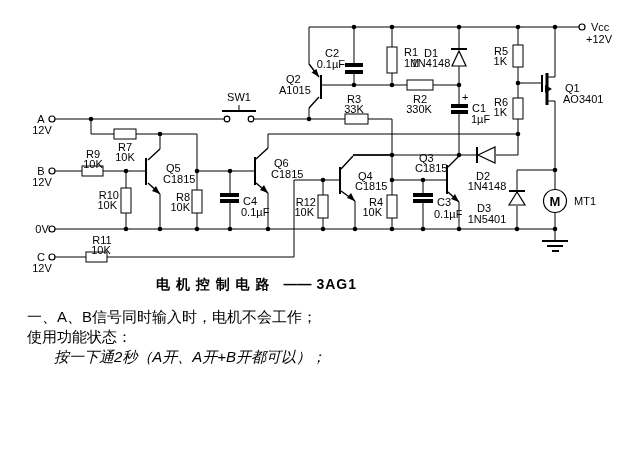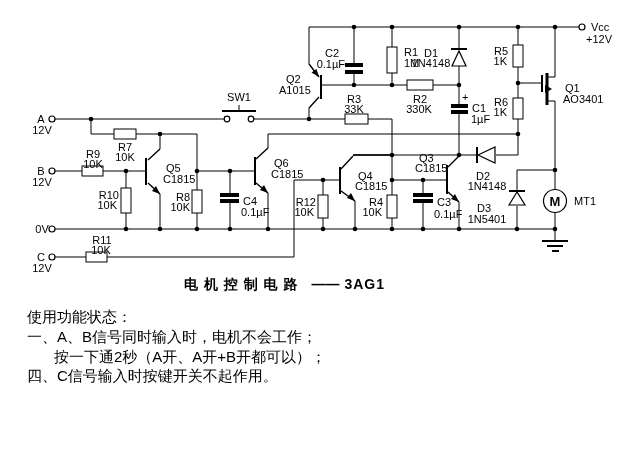--- a/index.html
+++ b/index.html
@@ -17,28 +17,28 @@
   .wd{stroke:#000;stroke-width:1.4;fill:none;}
   .bar{stroke:#000;stroke-width:2;fill:none;}
   .bar3{stroke:#000;stroke-width:3;fill:none;}
   .dot{fill:#000;stroke:none;}
   .term{fill:#fff;stroke:#000;stroke-width:1.2;}
   .tri{fill:#fff;stroke:#000;stroke-width:1.2;}
   .arr{fill:#000;stroke:none;}
   .plate{fill:#000;stroke:none;}
   #caption{
     position:absolute;left:156px;top:276px;font-size:14px;font-weight:bold;
-    white-space:nowrap;letter-spacing:1px;margin-left:28px;
+    white-space:nowrap;letter-spacing:1px;
   }
   #caption .dash{margin-left:13px;margin-right:5px;letter-spacing:0;}
   #notes{
     position:absolute;left:27px;top:307px;font-size:15px;line-height:19.8px;
     white-space:nowrap;
   }
-  #notes .indent{padding-left:27px;}
+  #notes .indent{padding-left:27px;font-style:italic;}
 </style>
 </head>
 <body>
 
 <svg id="schematic" width="631" height="467" viewBox="0 0 631 467">
 
   <g>
     <path class="w" d="
       M309 27 H579
       M555 27 V77  M518 27 V45  M459 27 V49  M392 27 V47  M354 27 V63  M309 27 V64
@@ -299,17 +299,16 @@
   <g>
     <path class="bar" d="M542 241 H568 M547 246 H563 M552 251 H559"></path>
   </g>
 </svg>
 
 <div id="caption">
   <span>电 机 控 制 电 路</span><span class="dash">——</span><span>3AG1</span>
 </div>
 
 <div id="notes">
+  <div>一、A、B信号同时输入时，电机不会工作；</div>
   <div>使用功能状态：</div>
-  <div>一、A、B信号同时输入时，电机不会工作；</div>
   <div class="indent">按一下通2秒（A开、A开+B开都可以）；</div>
-  <div>四、C信号输入时按键开关不起作用。</div>
 </div>
 
 </body></html>

